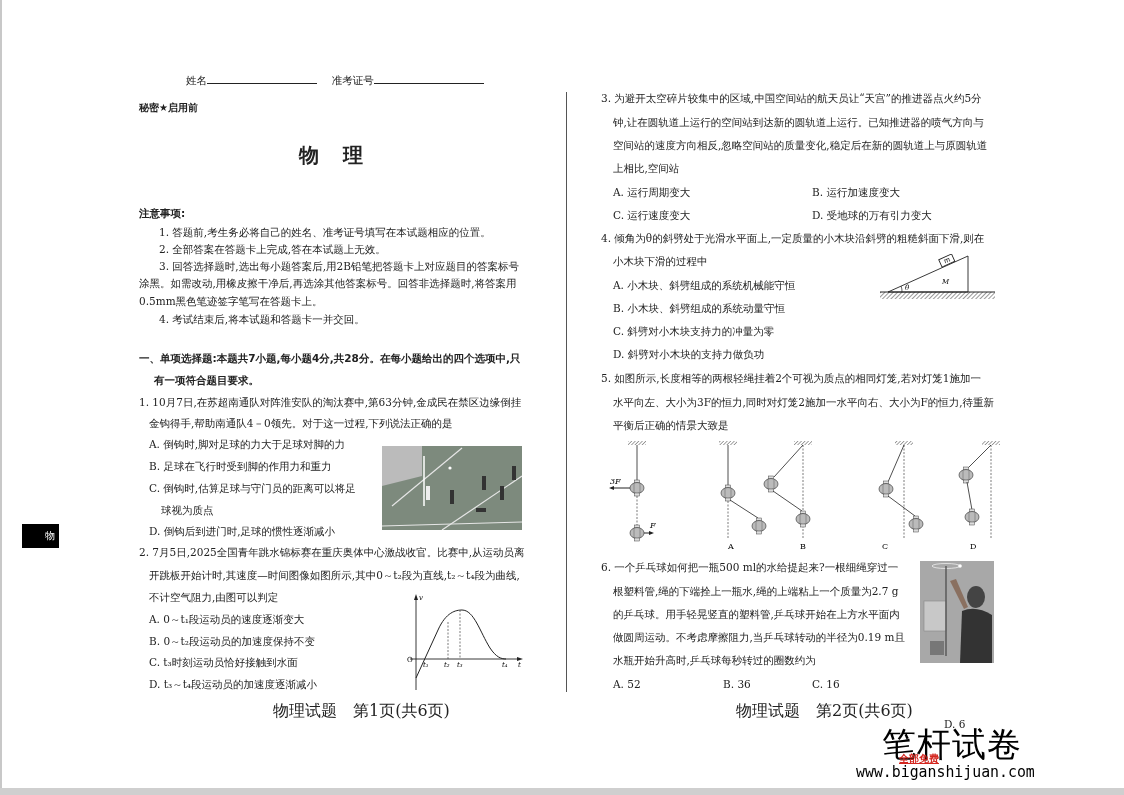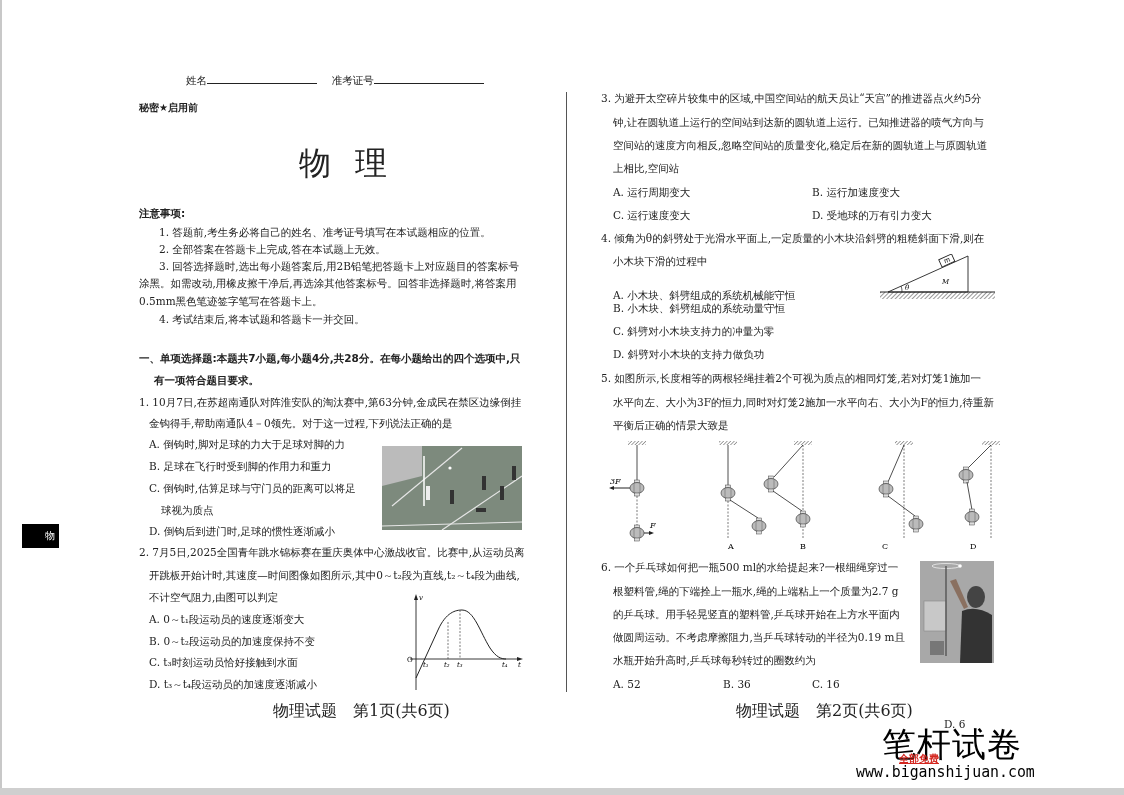--- a/index.html
+++ b/index.html
@@ -6,21 +6,21 @@
   body { width:1124px; height:795px; background:#ffffff; position:relative; overflow:hidden;
          font-family:"DejaVu Serif", serif; color:#222; }
   .leftedge { position:absolute; left:0; top:0; width:2px; height:795px; background:#c8c8c8; }
   .bottombar { position:absolute; left:0; top:788px; width:1124px; height:7px; background:#cfcfcf; }
   .abs { position:absolute; }
   .t { font-size:10.5px; line-height:14px; white-space:nowrap; }
   .sans { font-family:"DejaVu Sans", sans-serif; }
   .bold { font-weight:bold; }
   .uline { display:inline-block; border-bottom:1px solid #222; height:11px; vertical-align:baseline; }
   .divider { position:absolute; left:566px; top:92px; width:1px; height:600px; background:#555; }
-  .title { font-family:"DejaVu Sans", sans-serif; font-weight:normal; font-size:32px; letter-spacing:24px; }
+  .title { font-family:"DejaVu Sans", sans-serif; font-weight:bold; font-size:20px; letter-spacing:24px; }
   .sidetab { position:absolute; left:22px; top:524px; width:37px; height:24px; background:#000; color:#fff;
              font-size:10px; line-height:24px; text-align:right; padding-right:4px; box-sizing:border-box; }
   .photo { position:absolute; background:linear-gradient(135deg,#6f6f6f,#9a9a9a 40%,#777 70%,#5a5a5a); }
   .wm-big { position:absolute; left:882px; top:722px; font-family:"DejaVu Sans", sans-serif; font-size:34px; color:#000; letter-spacing:1px; }
   .wm-url { position:absolute; left:856px; top:762px; font-family:"DejaVu Sans Mono", monospace; font-size:16.5px; color:#000; transform:scaleX(0.9); transform-origin:left; }
   .wm-red { position:absolute; left:899px; top:752px; font-family:"DejaVu Sans", sans-serif; font-size:10px; color:#d4261f; font-weight:bold;text-decoration:underline; }
   .footer { font-size:16px; }
 </style>
 </head>
 <body>
@@ -114,21 +114,21 @@
   <div class="abs t" style="left:613px;top:115px;">钟,让在圆轨道上运行的空间站到达新的圆轨道上运行。已知推进器的喷气方向与</div>
   <div class="abs t" style="left:613px;top:138px;">空间站的速度方向相反,忽略空间站的质量变化,稳定后在新的圆轨道上与原圆轨道</div>
   <div class="abs t" style="left:613px;top:161px;">上相比,空间站</div>
   <div class="abs t" style="left:613px;top:185px;">A. 运行周期变大</div>
   <div class="abs t" style="left:812px;top:185px;">B. 运行加速度变大</div>
   <div class="abs t" style="left:613px;top:208px;">C. 运行速度变大</div>
   <div class="abs t" style="left:812px;top:208px;">D. 受地球的万有引力变大</div>
 
   <div class="abs t" style="left:601px;top:231px;">4. 倾角为θ的斜劈处于光滑水平面上,一定质量的小木块沿斜劈的粗糙斜面下滑,则在</div>
   <div class="abs t" style="left:613px;top:254px;">小木块下滑的过程中</div>
-  <div class="abs t" style="left:613px;top:288px;">A. 小木块、斜劈组成的系统机械能守恒</div>
+  <div class="abs t" style="left:613px;top:278px;">A. 小木块、斜劈组成的系统机械能守恒</div>
   <div class="abs t" style="left:613px;top:301px;">B. 小木块、斜劈组成的系统动量守恒</div>
   <div class="abs t" style="left:613px;top:324px;">C. 斜劈对小木块支持力的冲量为零</div>
   <div class="abs t" style="left:613px;top:347px;">D. 斜劈对小木块的支持力做负功</div>
   <div class="abs" style="left:880px;top:254px;width:116px;height:52px;">
     <svg width="116" height="52" viewBox="0 0 116 52" font-family="DejaVu Serif" font-size="7" font-style="italic">
       <defs>
         <pattern id="hatch" width="3" height="3" patternUnits="userSpaceOnUse" patternTransform="rotate(45)">
           <line x1="0" y1="0" x2="0" y2="3" stroke="#333" stroke-width="1"></line>
         </pattern>
       </defs>

